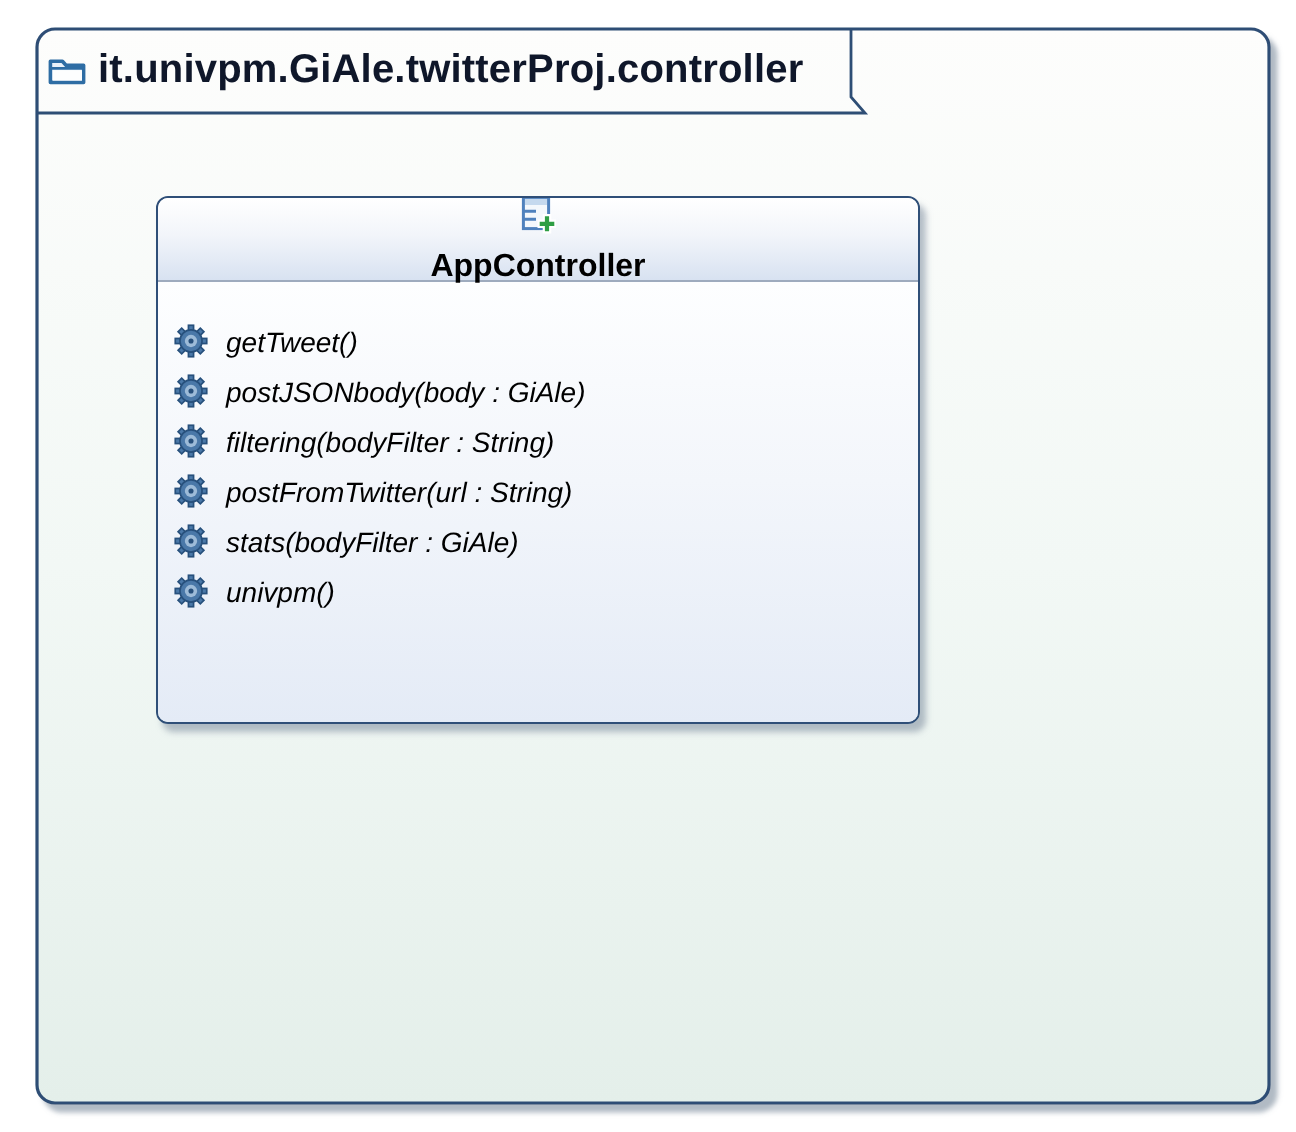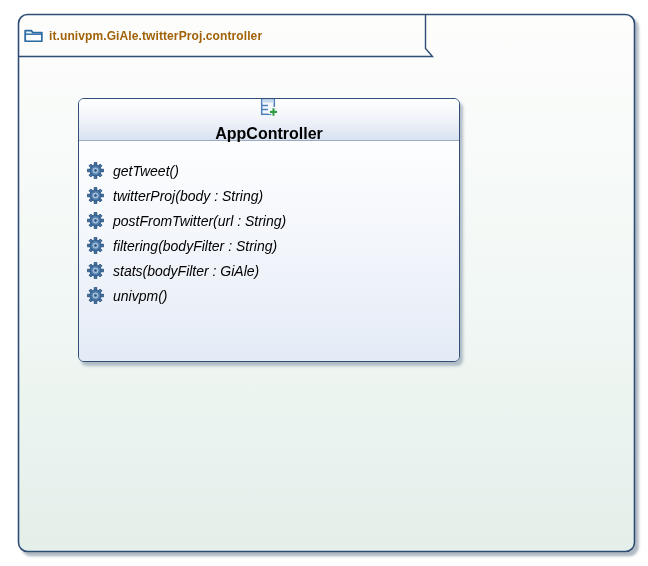--- a/index.html
+++ b/index.html
@@ -25,23 +25,23 @@
     position: absolute;
     left: 18px; top: 14px;
     width: 407px; height: 43px;
     display: flex;
     align-items: center;
     padding-left: 6px;
     gap: 6px;
     box-sizing: border-box;
   }
   .pkg-title {
-    font-size: 12px;
+    font-size: 20px;
     font-weight: 700;
-    color: #a16207;
+    color: #0f172a;
     white-space: nowrap;
     letter-spacing: 0.1px;
   }
   
   .class-box {
     position: absolute;
     left: 78px; top: 98px;
     width: 380px; height: 262px;
     border: 1.5px solid #2f4f78;
     border-radius: 6px;
@@ -150,51 +150,51 @@
           <g fill="#4a78a8" stroke="#27507c" stroke-width="0.8">
             <rect x="6.8" y="0.6" width="2.4" height="14.8"></rect>
             <rect x="6.8" y="0.6" width="2.4" height="14.8" transform="rotate(45 8 8)"></rect>
             <rect x="6.8" y="0.6" width="2.4" height="14.8" transform="rotate(90 8 8)"></rect>
             <rect x="6.8" y="0.6" width="2.4" height="14.8" transform="rotate(135 8 8)"></rect>
             <circle cx="8" cy="8" r="5.2"></circle>
           </g>
           <circle cx="8" cy="8" r="2.9" fill="#9dbbd8"></circle>
           <circle cx="8" cy="8" r="1.2" fill="#27507c"></circle>
         </svg>
-        <span class="method-label">twitterProj(body : String)</span>
+        <span class="method-label">postJSONbody(body : GiAle)</span>
+      </div>
+
+      <div class="method-row">
+        <svg class="icon" width="17" height="17" viewBox="0 0 16 16">
+          <g fill="#4a78a8" stroke="#27507c" stroke-width="0.8">
+            <rect x="6.8" y="0.6" width="2.4" height="14.8"></rect>
+            <rect x="6.8" y="0.6" width="2.4" height="14.8" transform="rotate(45 8 8)"></rect>
+            <rect x="6.8" y="0.6" width="2.4" height="14.8" transform="rotate(90 8 8)"></rect>
+            <rect x="6.8" y="0.6" width="2.4" height="14.8" transform="rotate(135 8 8)"></rect>
+            <circle cx="8" cy="8" r="5.2"></circle>
+          </g>
+          <circle cx="8" cy="8" r="2.9" fill="#9dbbd8"></circle>
+          <circle cx="8" cy="8" r="1.2" fill="#27507c"></circle>
+        </svg>
+        <span class="method-label">filtering(bodyFilter : String)</span>
       </div>
 
       <div class="method-row">
         <svg class="icon" width="17" height="17" viewBox="0 0 16 16">
           <g fill="#4a78a8" stroke="#27507c" stroke-width="0.8">
             <rect x="6.8" y="0.6" width="2.4" height="14.8"></rect>
             <rect x="6.8" y="0.6" width="2.4" height="14.8" transform="rotate(45 8 8)"></rect>
             <rect x="6.8" y="0.6" width="2.4" height="14.8" transform="rotate(90 8 8)"></rect>
             <rect x="6.8" y="0.6" width="2.4" height="14.8" transform="rotate(135 8 8)"></rect>
             <circle cx="8" cy="8" r="5.2"></circle>
           </g>
           <circle cx="8" cy="8" r="2.9" fill="#9dbbd8"></circle>
           <circle cx="8" cy="8" r="1.2" fill="#27507c"></circle>
         </svg>
         <span class="method-label">postFromTwitter(url : String)</span>
-      </div>
-
-      <div class="method-row">
-        <svg class="icon" width="17" height="17" viewBox="0 0 16 16">
-          <g fill="#4a78a8" stroke="#27507c" stroke-width="0.8">
-            <rect x="6.8" y="0.6" width="2.4" height="14.8"></rect>
-            <rect x="6.8" y="0.6" width="2.4" height="14.8" transform="rotate(45 8 8)"></rect>
-            <rect x="6.8" y="0.6" width="2.4" height="14.8" transform="rotate(90 8 8)"></rect>
-            <rect x="6.8" y="0.6" width="2.4" height="14.8" transform="rotate(135 8 8)"></rect>
-            <circle cx="8" cy="8" r="5.2"></circle>
-          </g>
-          <circle cx="8" cy="8" r="2.9" fill="#9dbbd8"></circle>
-          <circle cx="8" cy="8" r="1.2" fill="#27507c"></circle>
-        </svg>
-        <span class="method-label">filtering(bodyFilter : String)</span>
       </div>
 
       <div class="method-row">
         <svg class="icon" width="17" height="17" viewBox="0 0 16 16">
           <g fill="#4a78a8" stroke="#27507c" stroke-width="0.8">
             <rect x="6.8" y="0.6" width="2.4" height="14.8"></rect>
             <rect x="6.8" y="0.6" width="2.4" height="14.8" transform="rotate(45 8 8)"></rect>
             <rect x="6.8" y="0.6" width="2.4" height="14.8" transform="rotate(90 8 8)"></rect>
             <rect x="6.8" y="0.6" width="2.4" height="14.8" transform="rotate(135 8 8)"></rect>
             <circle cx="8" cy="8" r="5.2"></circle>

